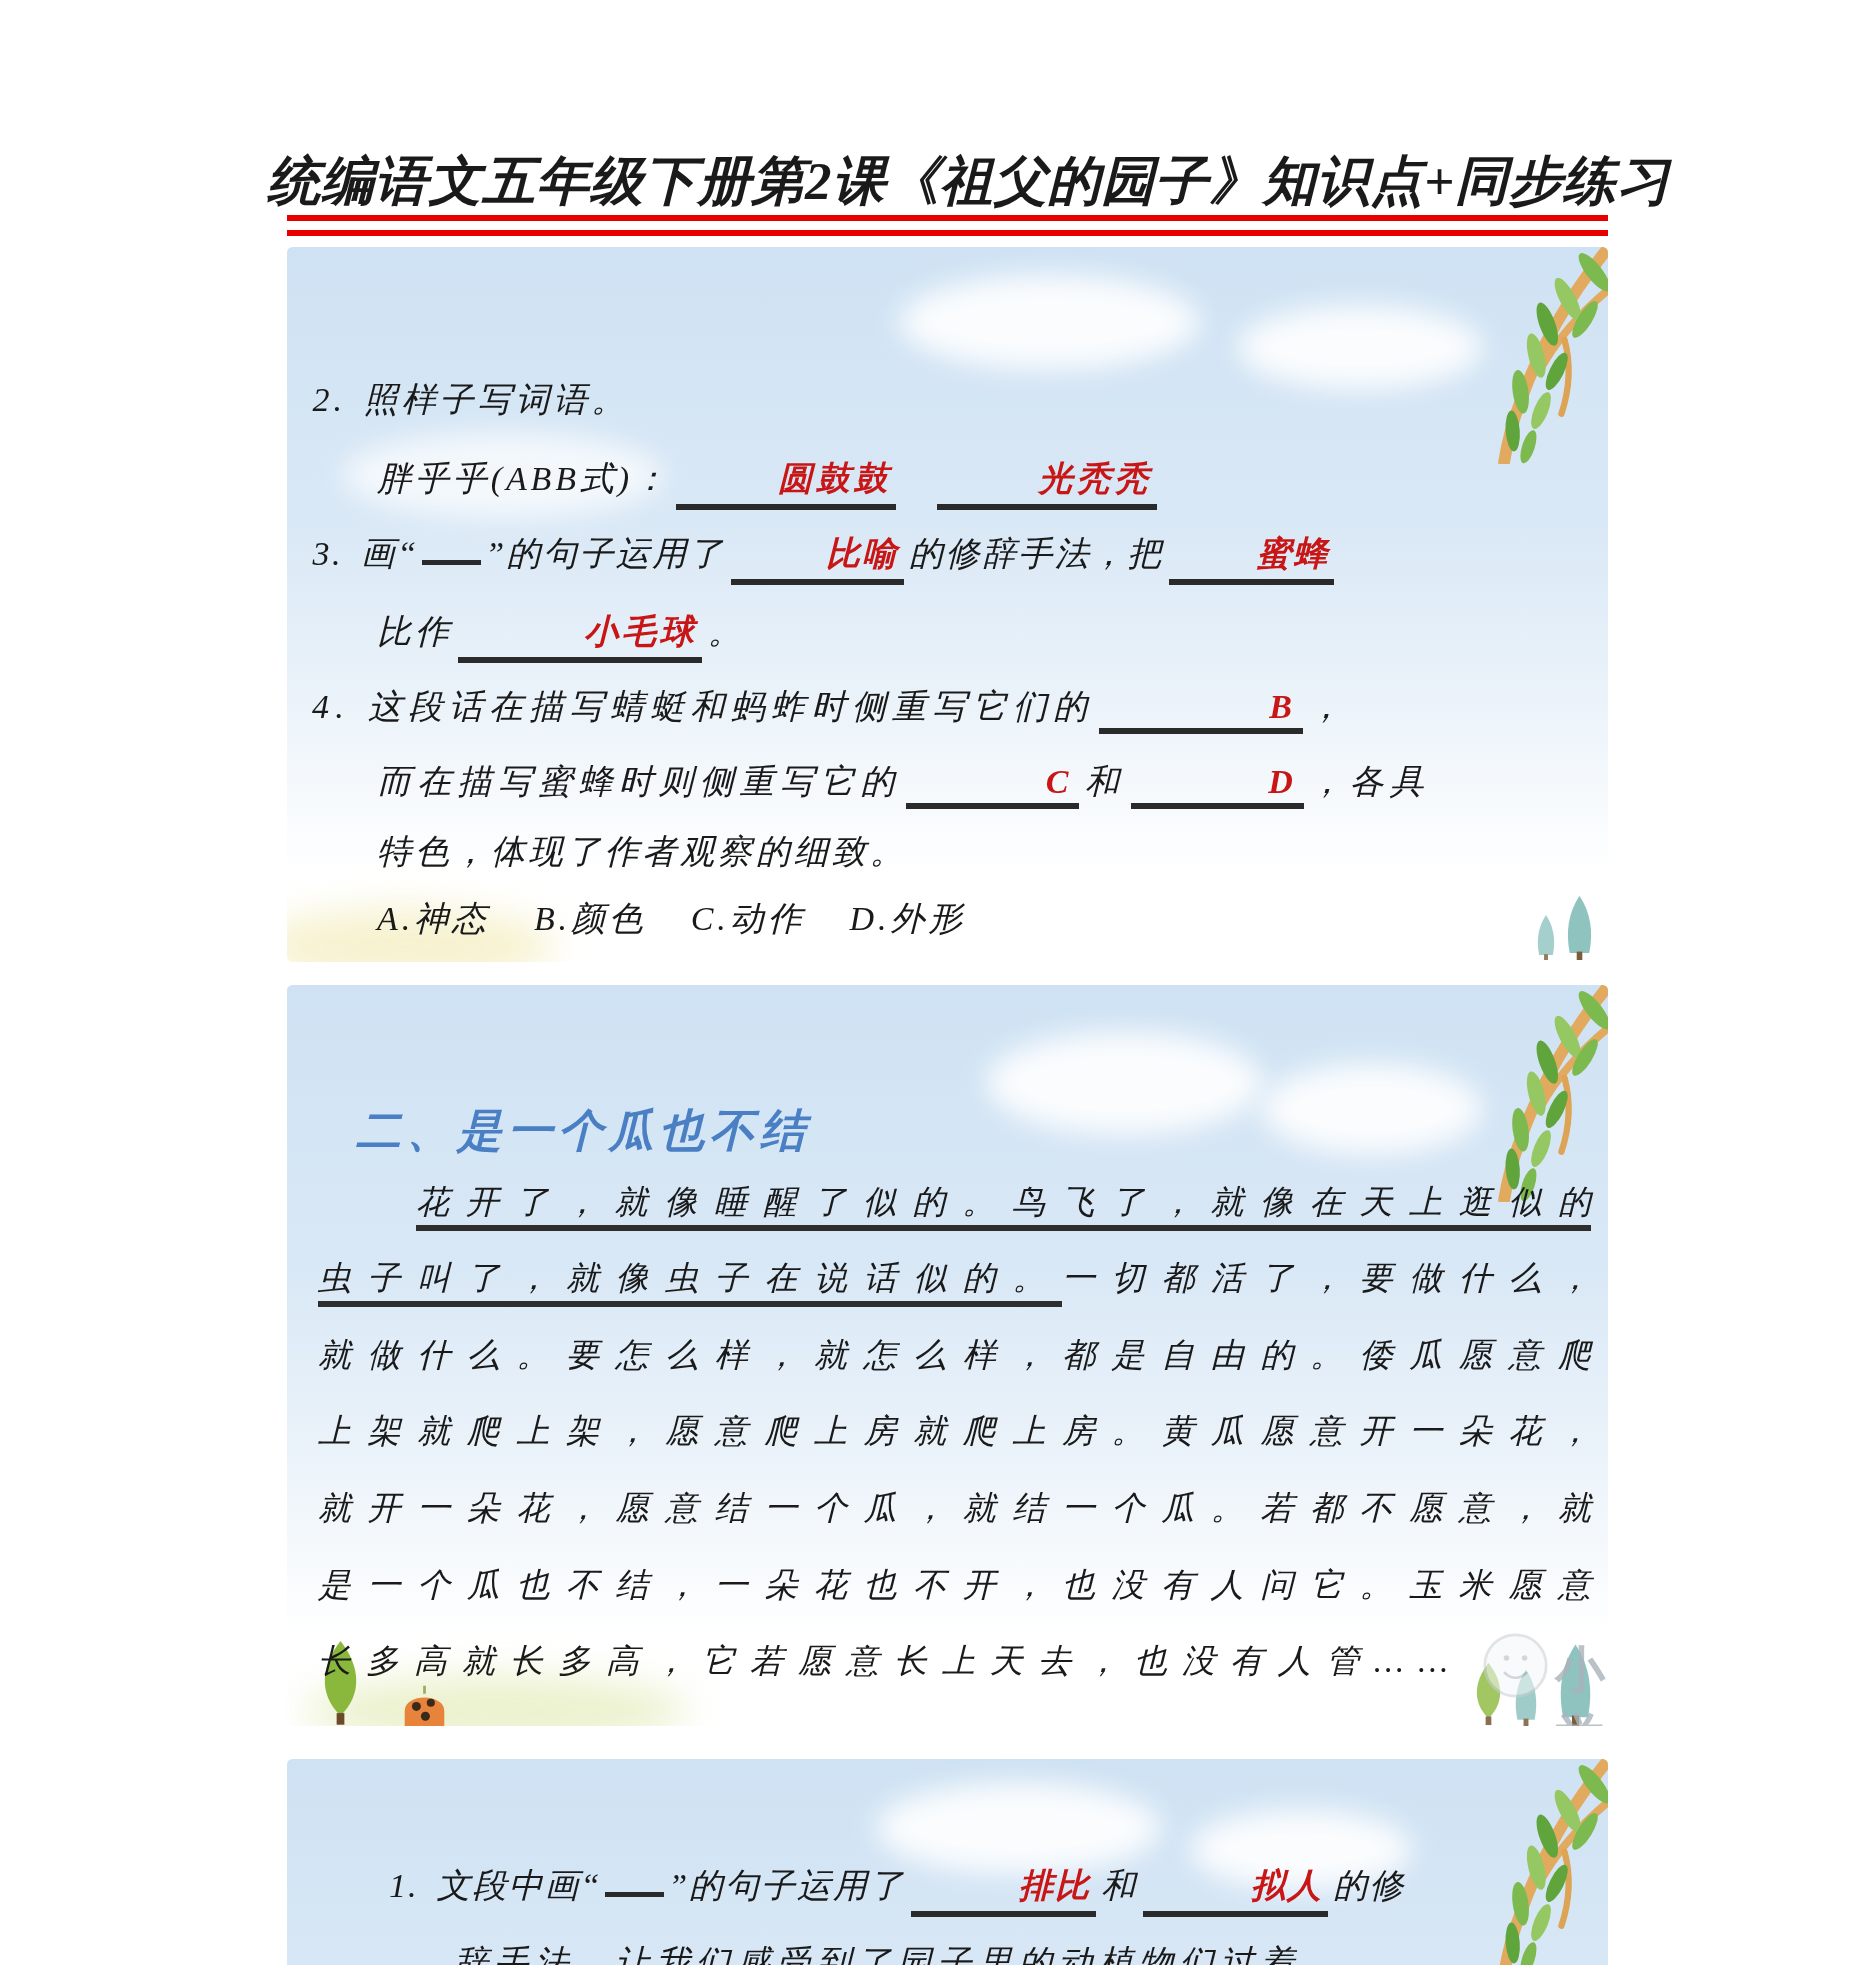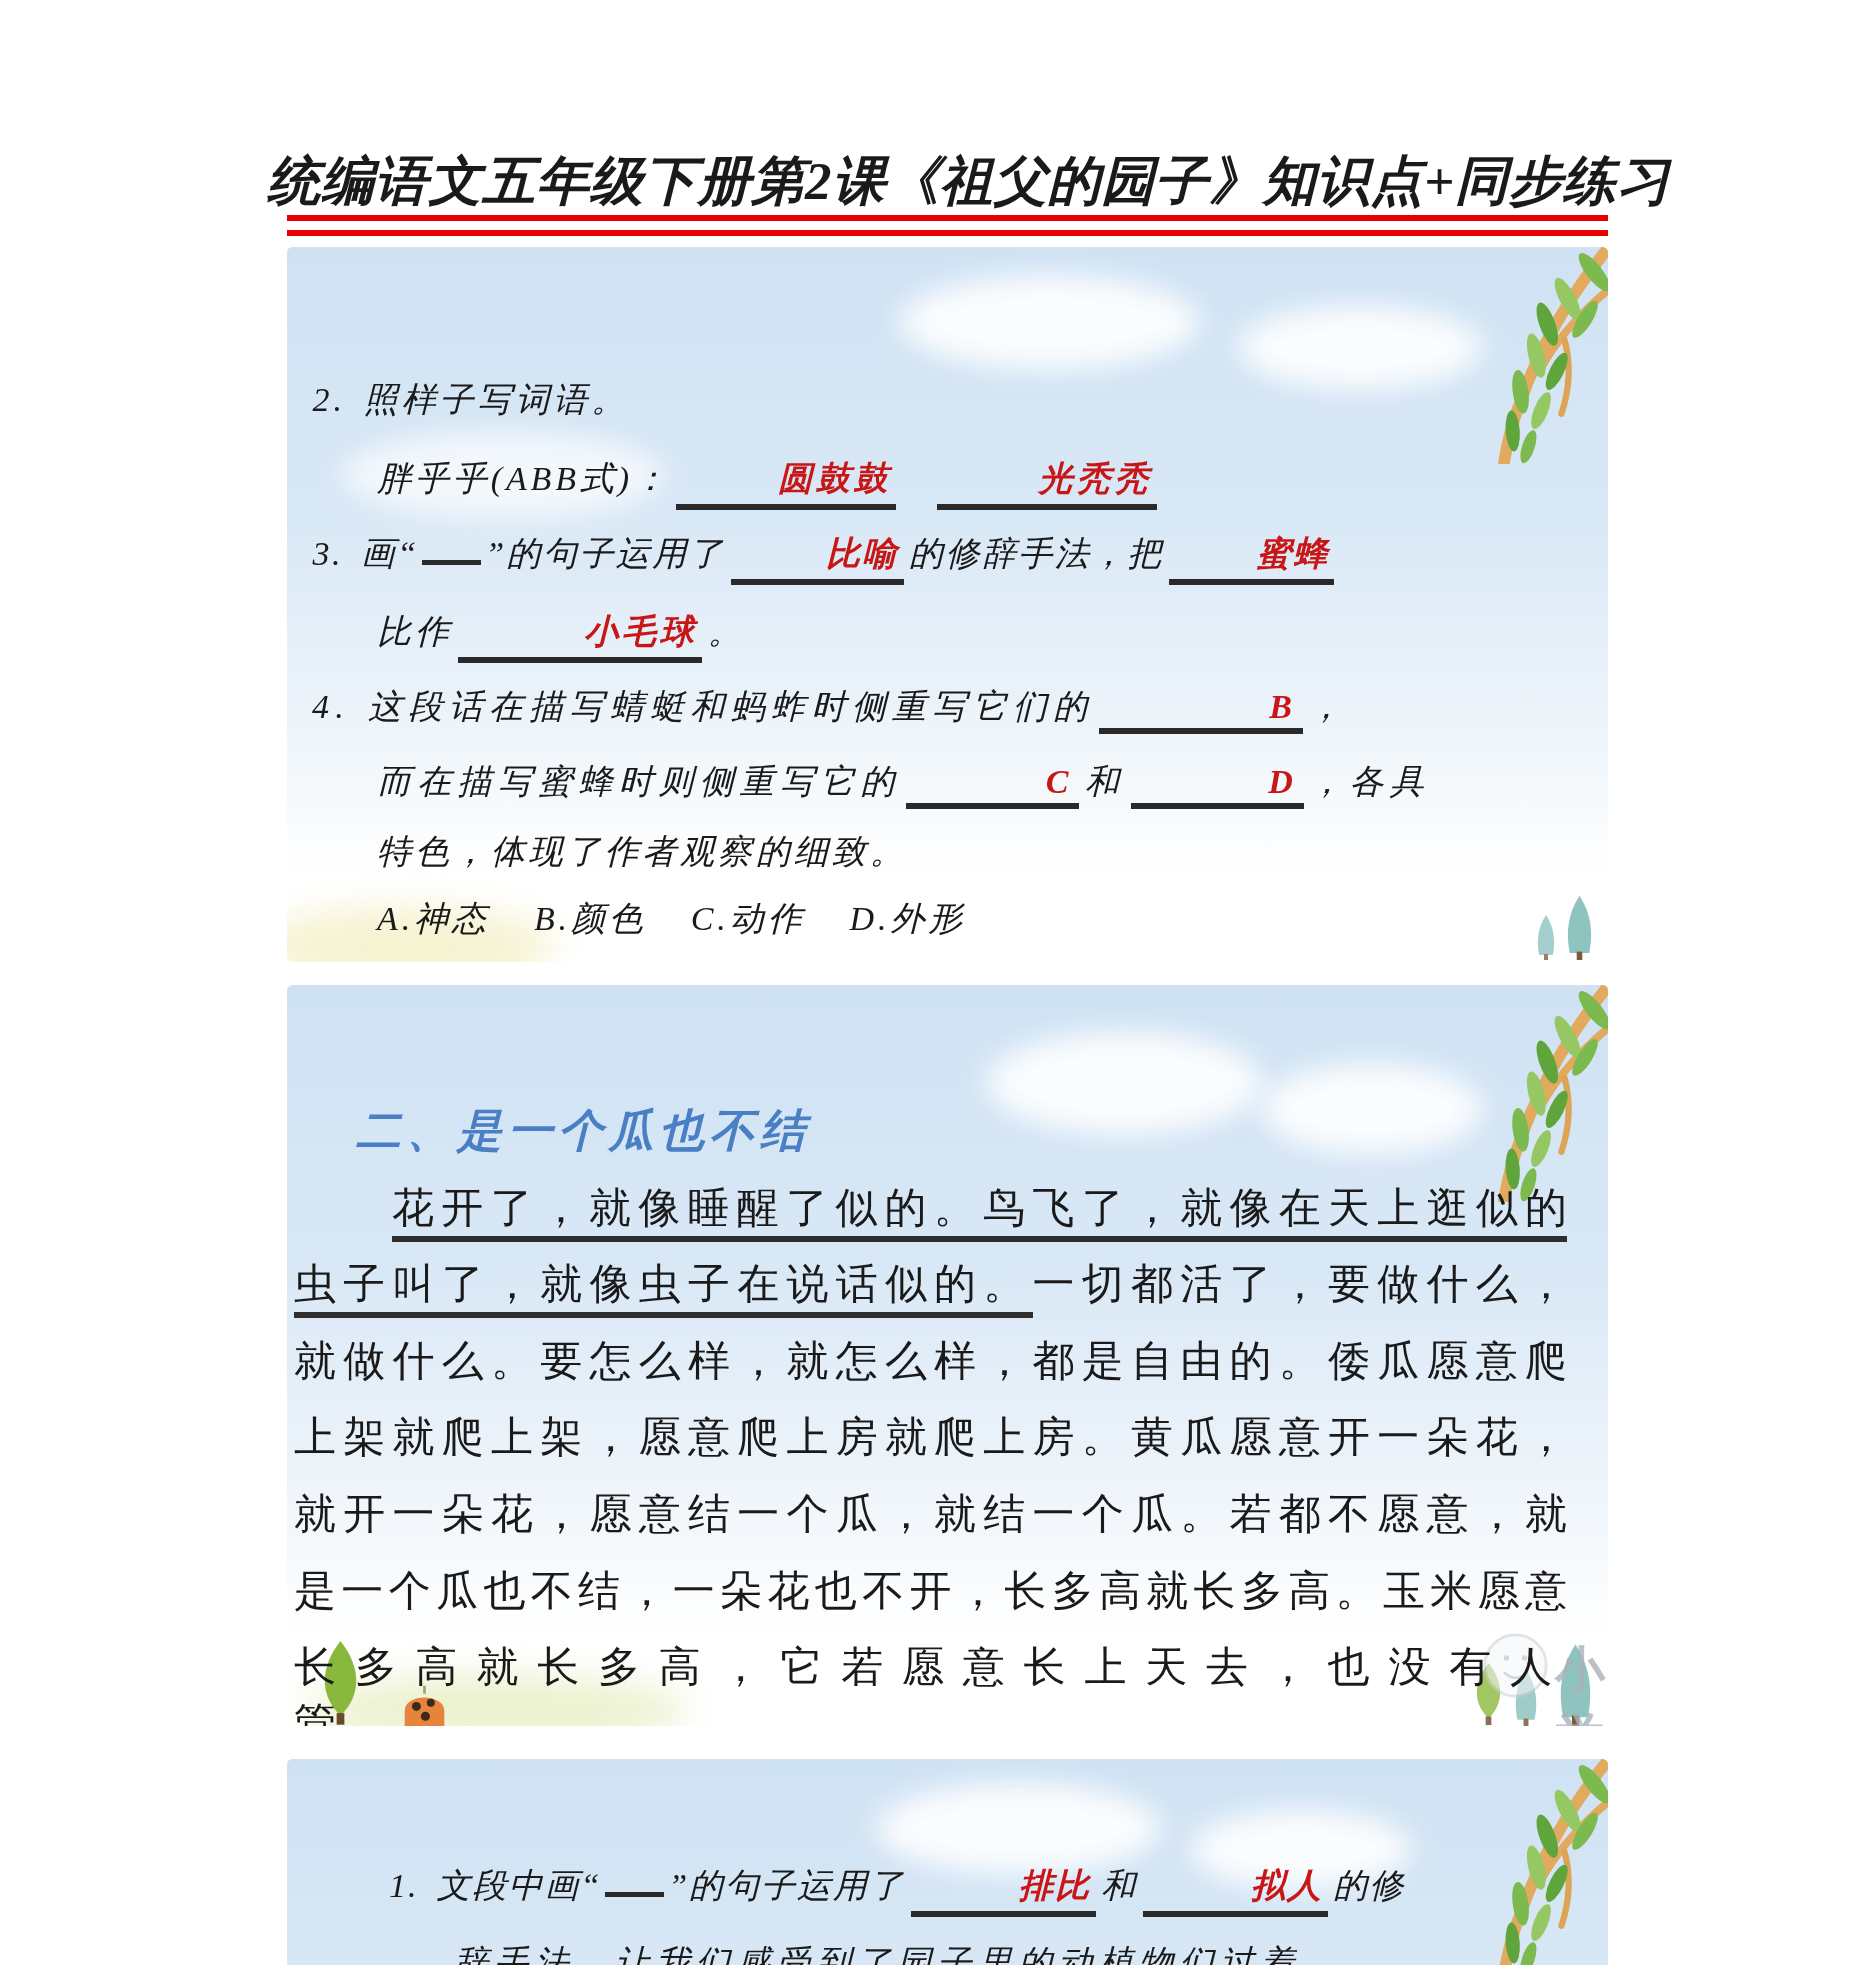--- a/index.html
+++ b/index.html
@@ -34,22 +34,22 @@
   .deco{ position:absolute; z-index:1; }
   .branch{ top:-3.1px; right:-3.9px; }
 
   
   .ln{
     position:absolute; white-space:nowrap; z-index:3;
     font-size:34px; font-style:italic; letter-spacing:3.9px;
   }
   .num{ margin-right:18px; font-style:italic; }
   .pl{
-    position:absolute; left:7px; width:1273px; z-index:3;
-    font-size:42px; 
+    position:absolute; left:31px; width:1273px; z-index:3;
+    font-size:33px; font-style:italic;
     text-align:justify; text-align-last:justify;
   }
   .pl.indent{ text-indent:98px; }
   .pl.last{ text-align-last:left; letter-spacing:15px; }
   .u{ border-bottom:6.3px solid #2e2e2e; padding-bottom:4.7px; }
 
   .h2blue{
     position:absolute; z-index:3; font-size:45px; font-weight:bold; font-style:italic;
     color:var(--header-blue,#4a7fc4); letter-spacing:5.5px; white-space:nowrap;
   }
@@ -188,21 +188,21 @@
         <use href="#tree-leaf-def"></use>
       </svg>
 
     <div class="h2blue" style="top:116px;left:69px">二、是一个瓜也不结</div>
 
     <div class="pl indent" style="top:195px"><span class="u">花开了，就像睡醒了似的。鸟飞了，就像在天上逛似的</span></div>
     <div class="pl" style="top:271px"><span class="u">虫子叫了，就像虫子在说话似的。</span><span>一切都活了，要做什么，</span></div>
     <div class="pl" style="top:348px"><span>就做什么。要怎么样，就怎么样，都是自由的。倭瓜愿意爬</span></div>
     <div class="pl" style="top:424px"><span>上架就爬上架，愿意爬上房就爬上房。黄瓜愿意开一朵花，</span></div>
     <div class="pl" style="top:501px"><span>就开一朵花，愿意结一个瓜，就结一个瓜。若都不愿意，就</span></div>
-    <div class="pl" style="top:578px"><span>是一个瓜也不结，一朵花也不开，长多高就长多高。玉米愿意</span></div>
+    <div class="pl" style="top:578px"><span>是一个瓜也不结，一朵花也不开，也没有人问它。玉米愿意</span></div>
     <div class="pl last" style="top:654px"><span>长多高就长多高，它若愿意长上天去，也没有人管……</span></div>
 
     <svg class="deco" style="left:1195px;top:647px;opacity:.55" width="67" height="67" viewBox="0 0 170 170">
         <use href="#logo-face-def"></use>
       </svg>
     <div class="wm-inline" style="left:1268px;top:652px;font-size:50px">小学语</div>
   </section>
 
   <section class="panel p3">
     <div class="cloud" style="left:590px;top:23.6px;width:283px;height:90px"></div>

